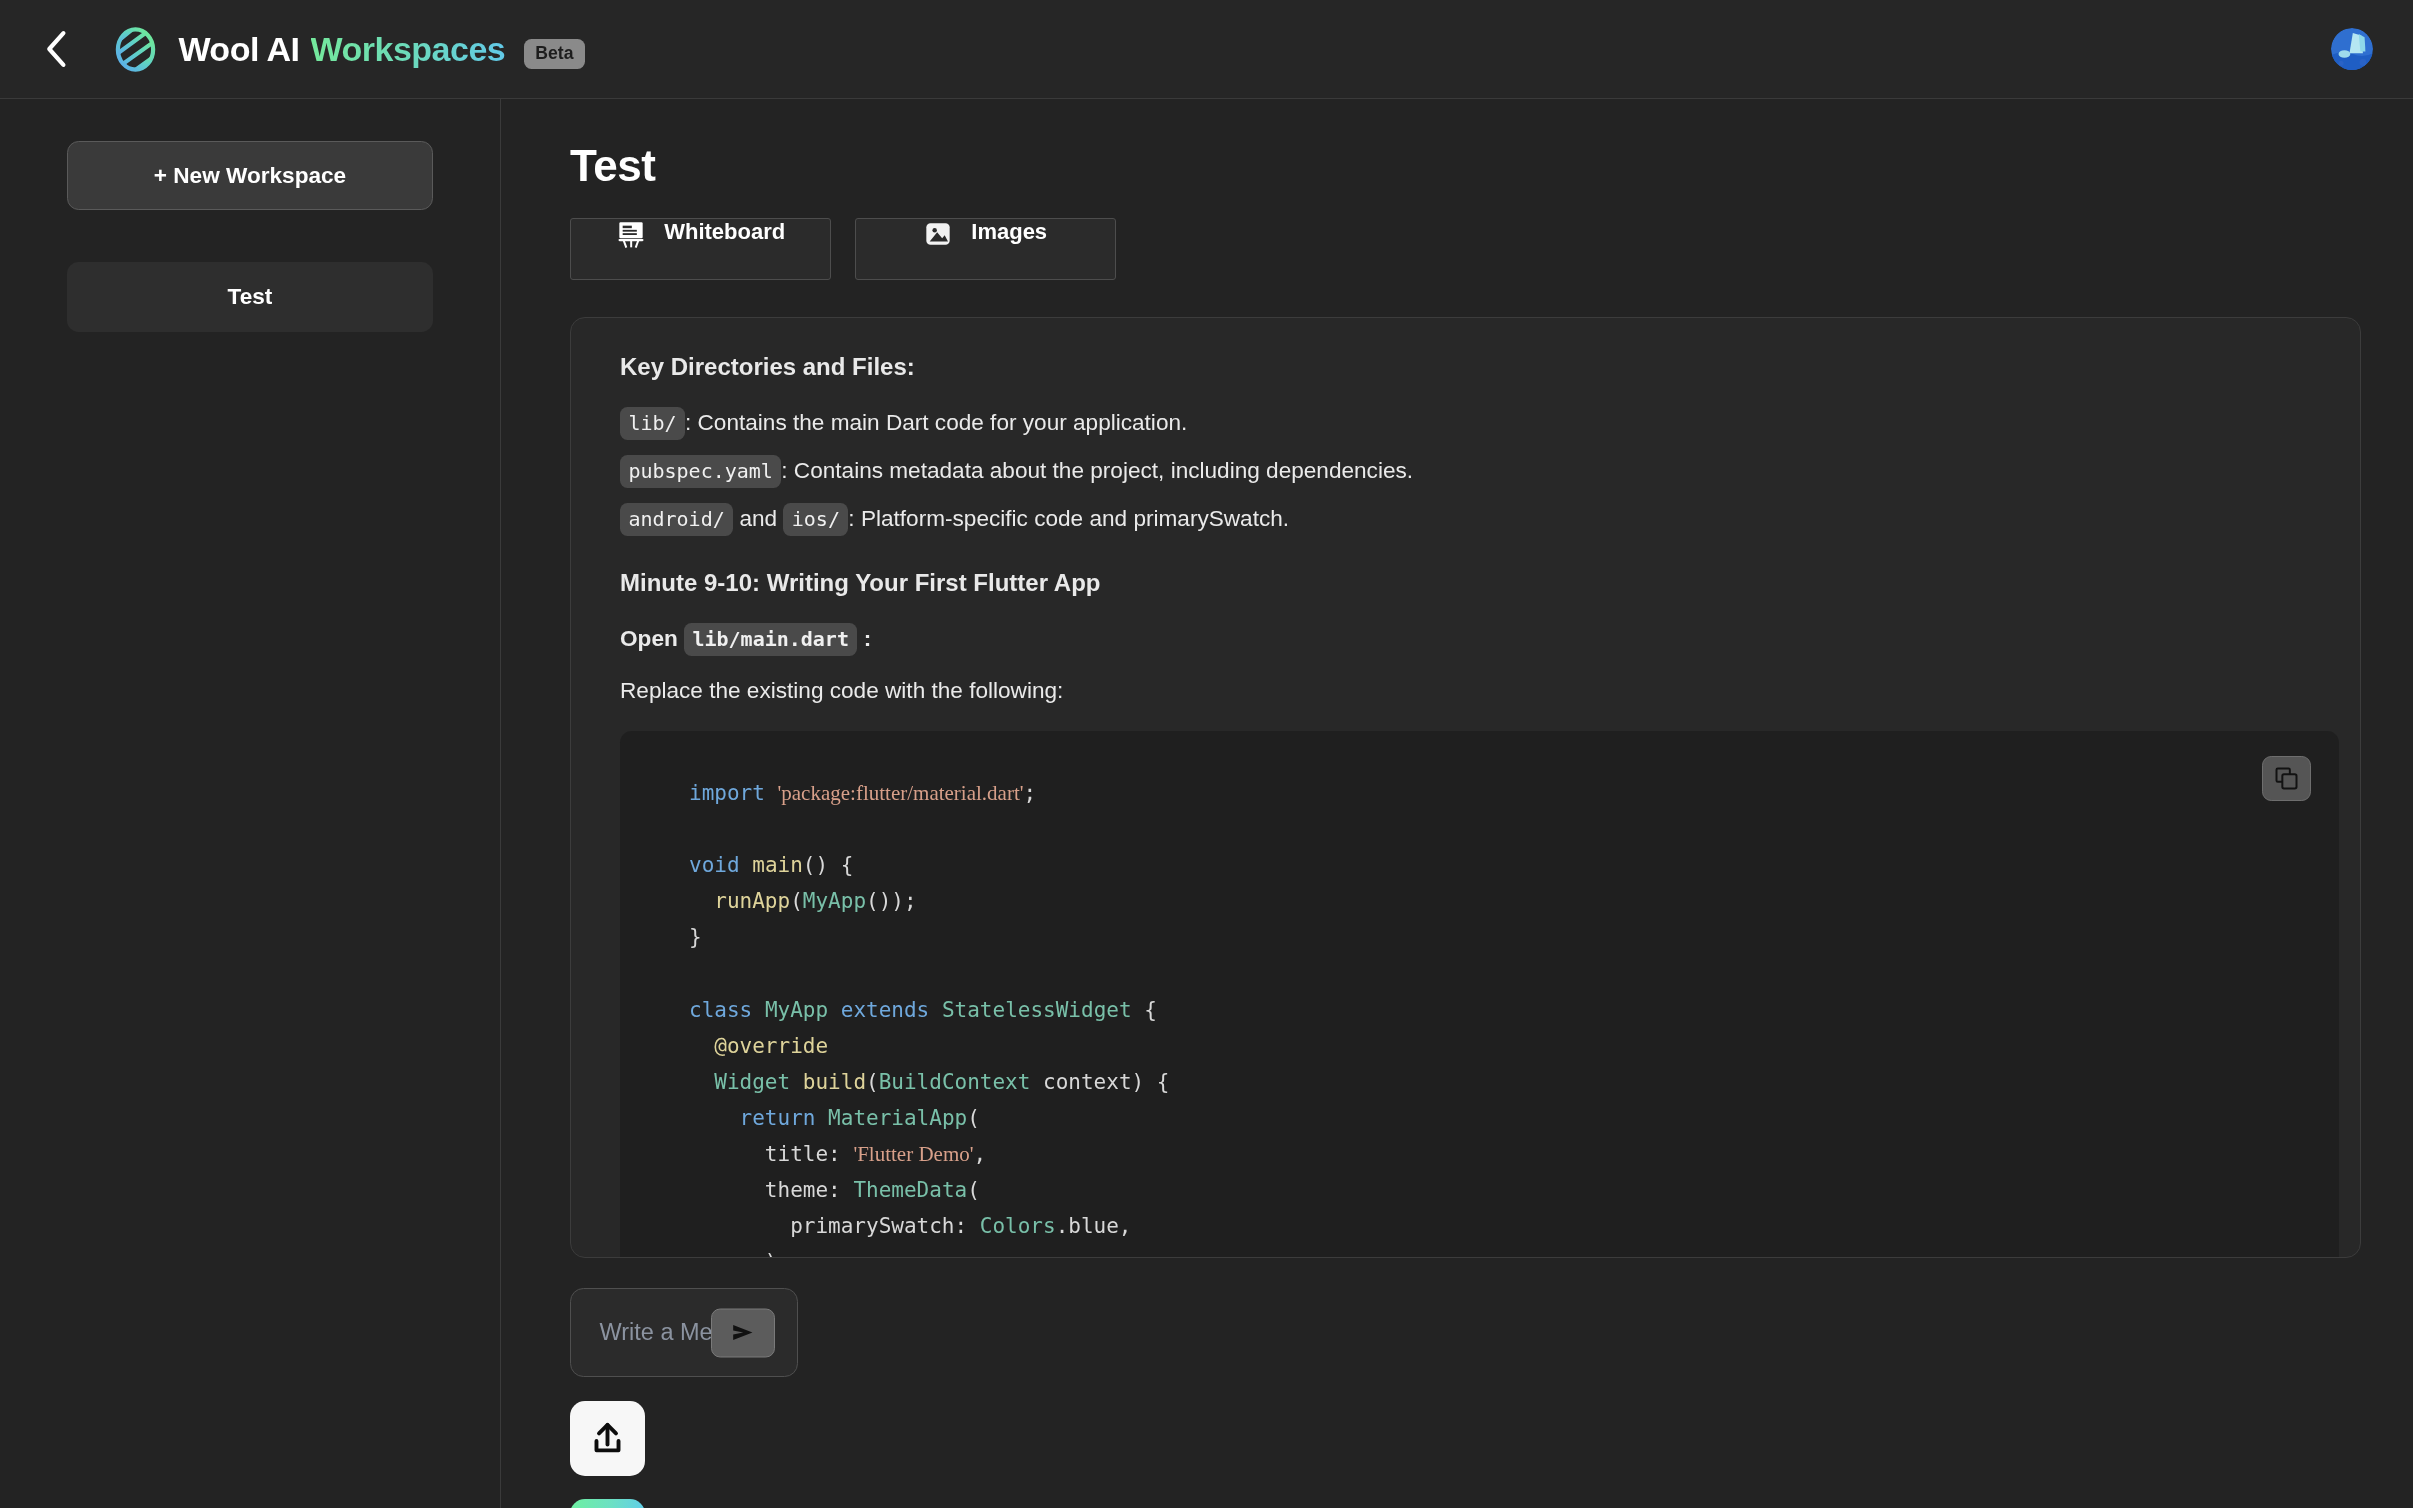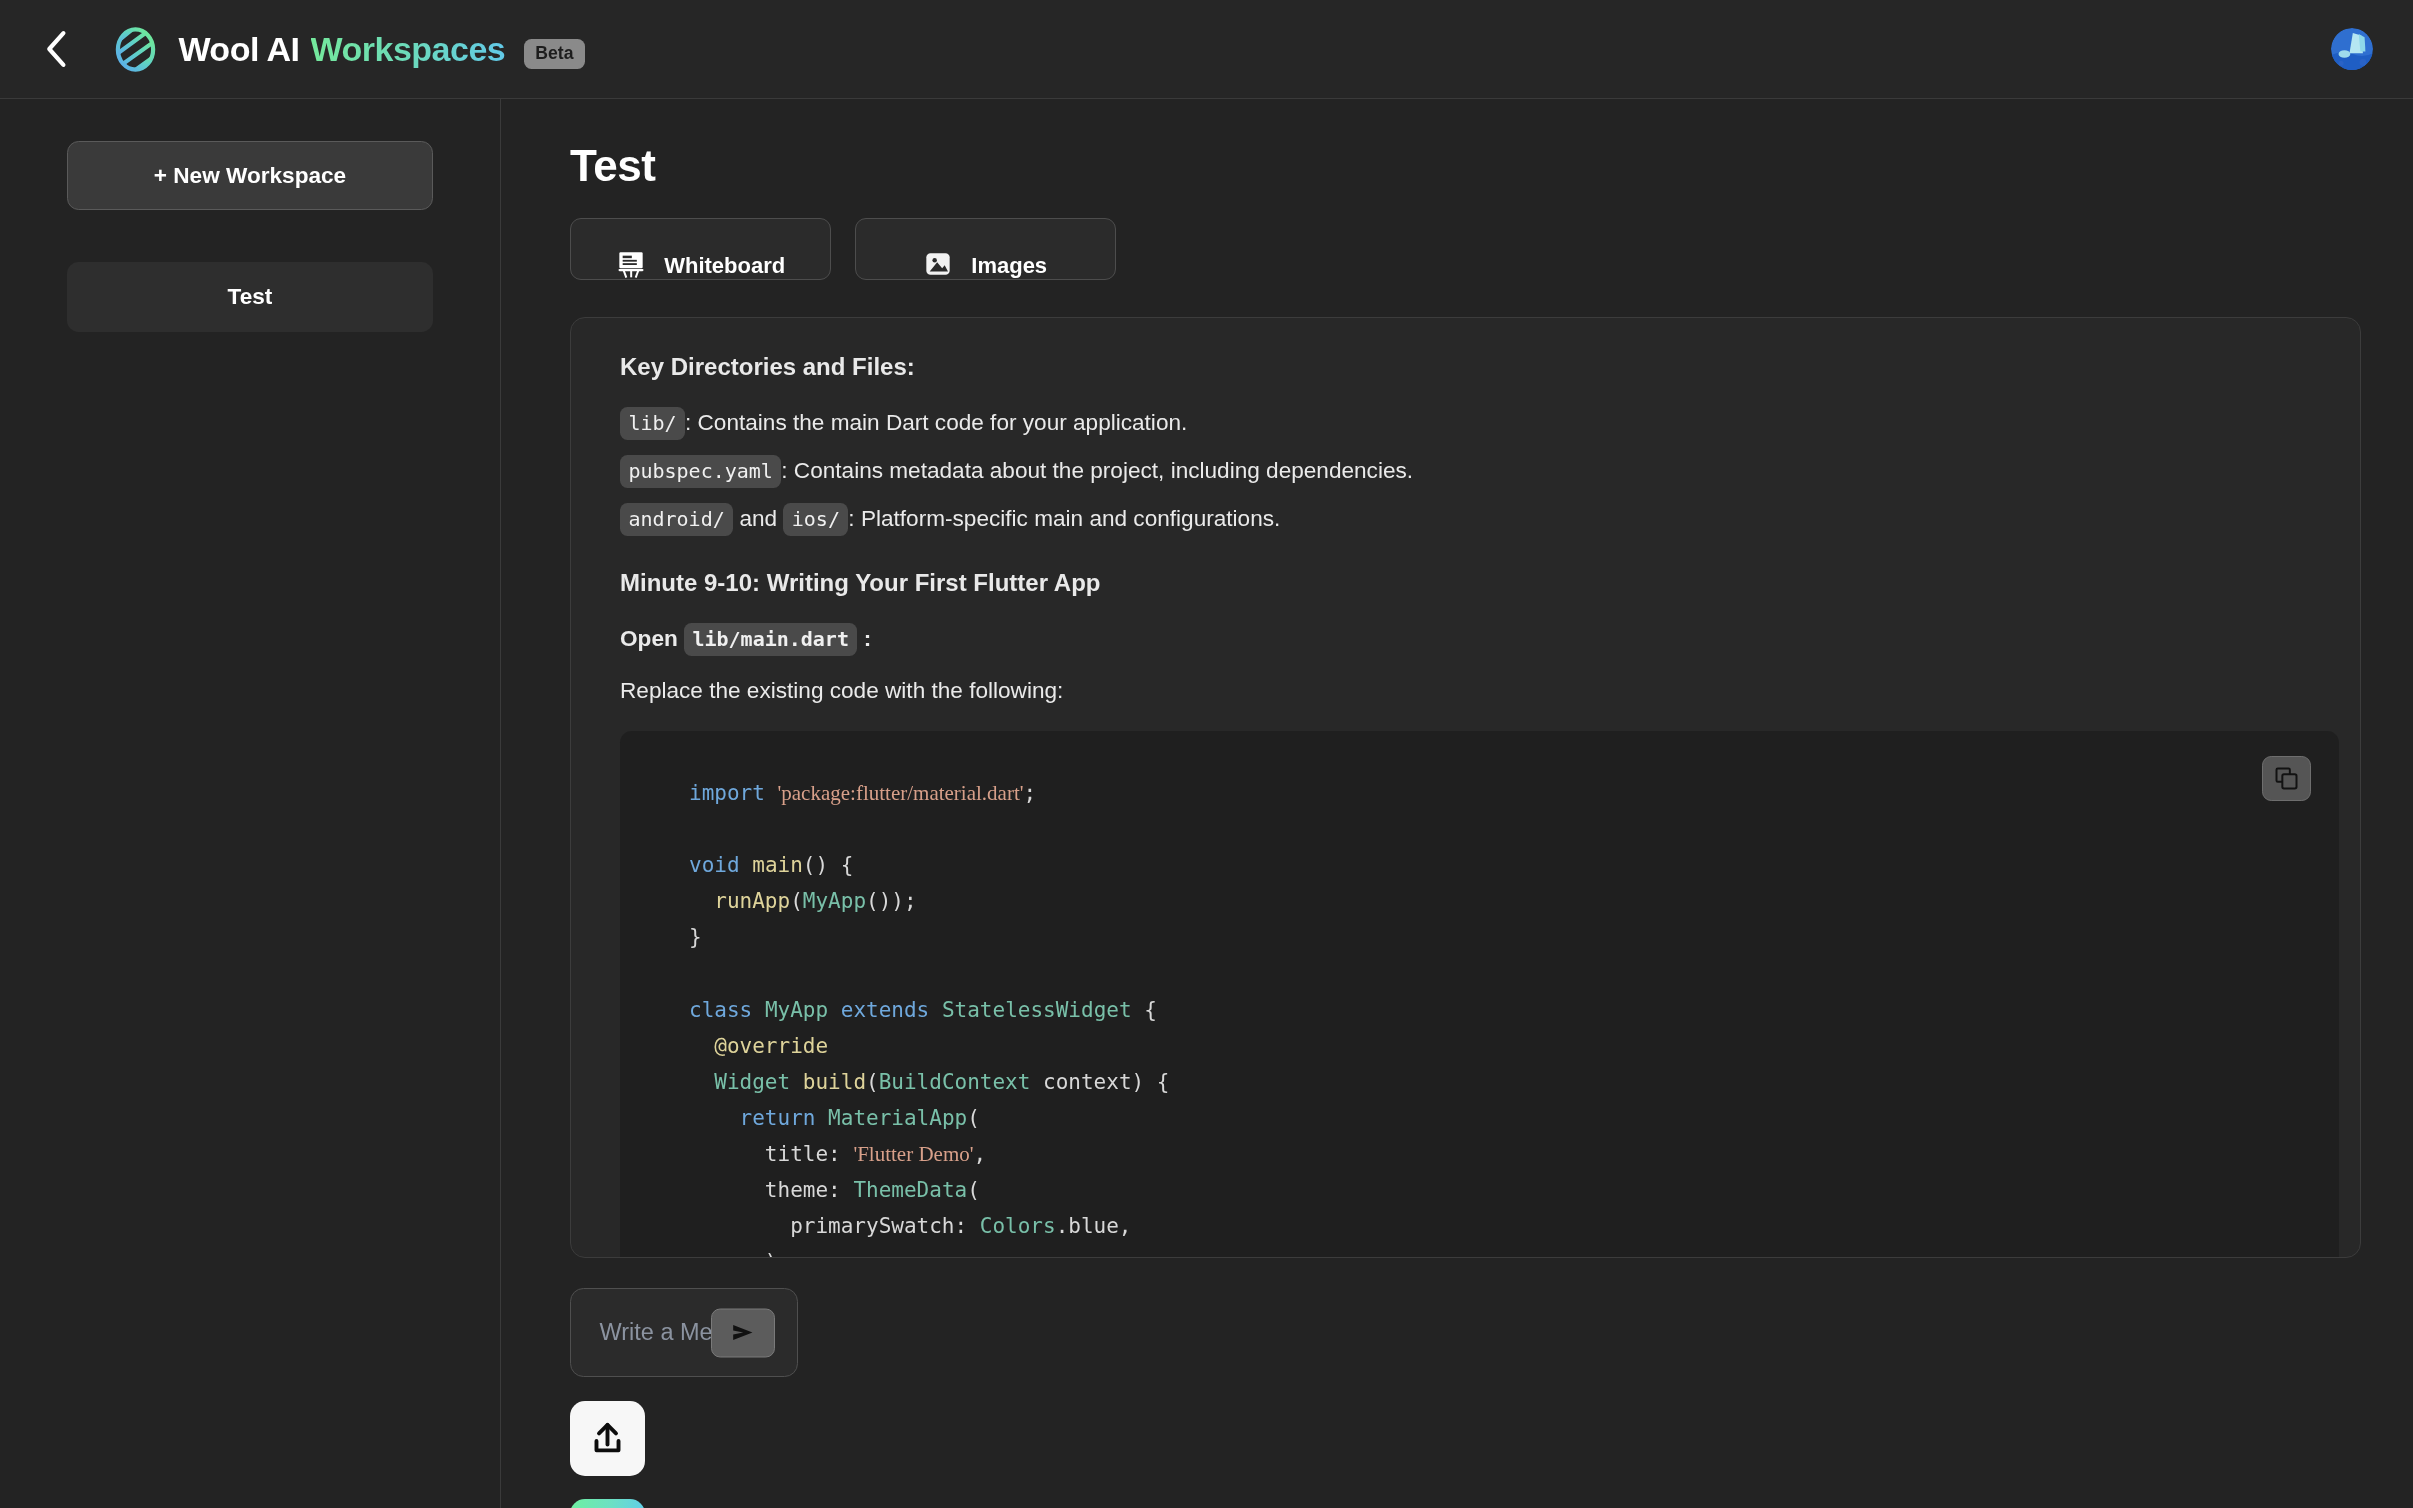--- a/index.html
+++ b/index.html
@@ -132,23 +132,23 @@
     font-weight: bold;
     letter-spacing: -0.4px;
     margin-bottom: 27px;
   }
   .tabs { display: flex; gap: 23.5px; margin-bottom: 37px; }
   .tab {
     height: 62px;
     min-width: 261px;
     background: #2b2b2b;
     border: 0.8px solid #4d4d4d;
-    border-radius: 11px;
-    display: flex;
-    align-items: flex-end;
+    border-radius: 3px;
+    display: flex;
+    align-items: flex-start;
     justify-content: center;
     gap: 18.4px;
     padding: 0 28.5px;
     cursor: pointer;
   }
   .tab-label {
     color: #ffffff;
     font-size: 22px;
     font-weight: bold;
     white-space: nowrap;
@@ -372,21 +372,21 @@
 
     <div class="content-card">
       <div class="doc">
 
         <h3>Key Directories and Files:</h3>
 
         <p class="tight"><code class="chip">lib/</code><span>: Contains the main Dart code for your application.</span></p>
 
         <p class="tight"><code class="chip">pubspec.yaml</code><span>: Contains metadata about the project, including dependencies.</span></p>
 
-        <p class="tight"><code class="chip">android/</code><span> </span><span>and</span> <code class="chip">ios/</code><span>: Platform-specific main and configurations.</span></p>
+        <p class="tight"><code class="chip">android/</code><span> </span><span>and</span> <code class="chip">ios/</code><span>: Platform-specific code and primarySwatch.</span></p>
 
         <h3 class="mt">Minute 9-10: Writing Your First Flutter App</h3>
 
         <p class="openline"><span>Open</span> <code class="chip">lib/main.dart</code> <span>:</span></p>
 
         <p>Replace the existing code with the following:</p>
 
         <div class="code-block">
           <div class="copy-btn">
             <svg width="25" height="25" viewBox="0 0 30 30">

